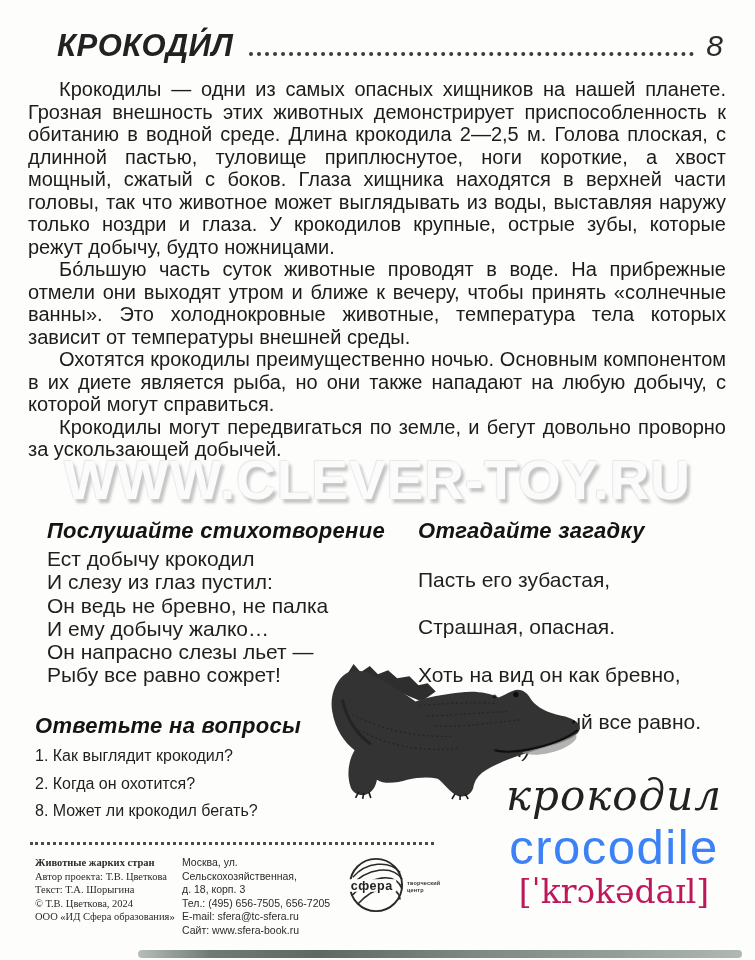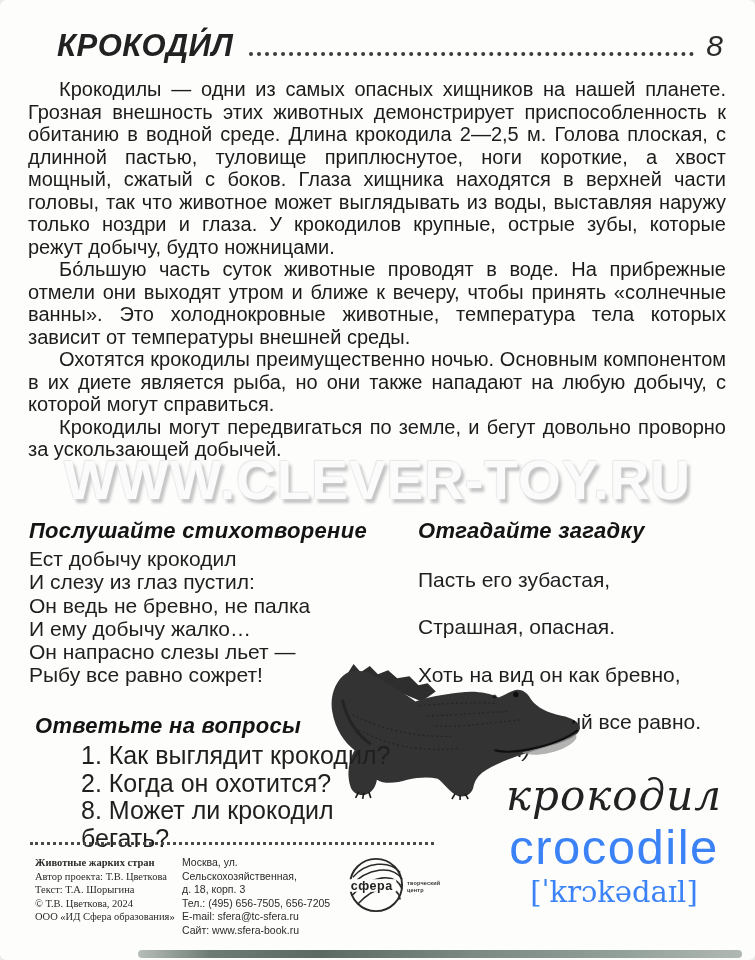--- a/index.html
+++ b/index.html
@@ -5,21 +5,20 @@
   * { box-sizing: border-box; margin: 0; padding: 0; }
   html,body { background:#e9e9e7; }
   .page {
     position: relative;
     width: 755px; height: 960px;
     margin: 0 auto;
     background: #fdfdfc;
     font-family: "Liberation Sans", sans-serif;
     color: #1f1f1f;
     overflow: hidden;
-    border-radius: 6px;
   }
   
   .hdr {
     position: absolute; top: 28px; left: 57px; right: 32px;
     display: flex; align-items: flex-end;
   }
   .hdr h1 {
     font-size: 31px; font-style: italic; font-weight: bold;
     letter-spacing: .5px; color: #222; white-space: nowrap;
   }
@@ -43,43 +42,43 @@
     font-size: 55px; font-weight: bold; letter-spacing: 1px;
     color: #fbfbfb;
     text-shadow: 0 0 2px #e0e0e0, 3px 4px 3px #c3c3c3, -1px -1px 1px #ececec;
     pointer-events: none;
   }
   
   .sec h2 {
     font-size: 22px; font-weight: bold; font-style: italic;
     letter-spacing: .3px; color: #141414; margin-bottom: 3px;
   }
-  .poem { position: absolute; top: 518px; left: 29px; width: 372px; }
+  .poem { position: absolute; top: 518px; left: 47px; width: 372px; }
   .poem .line { font-size: 21px; line-height: 23.3px; }
   .riddle { position: absolute; top: 518px; left: 418px; width: 322px; }
   .riddle .line { font-size: 21px; line-height: 23.3px; margin-top: 24px; }
   .riddle .answer {
     font-size: 21px; line-height: 24px; font-style: italic;
     text-align: left; padding-right: 62px; margin-top: 5px;
   }
   .questions { position: absolute; top: 713px; left: 35px; width: 372px; }
-  .questions .item { font-size: 25px; line-height: 27.5px; margin-left: 46px; }
+  .questions .item { font-size: 16px; line-height: 27.5px; }
   
   .croc { position: absolute; top: 659px; left: 322px; width: 266px; height: 142px; }
   
   .vocab { position: absolute; top: 772px; left: 488px; width: 252px; text-align: center; }
   .vocab .script {
     font-family: "DejaVu Serif", serif; font-style: italic;
     font-size: 42px; line-height: 48px; color: #222; letter-spacing: 1px;
   }
   .vocab .english {
     font-size: 49px; line-height: 54px; letter-spacing: 1.5px; color: #3b82f6;
   }
   .vocab .ipa {
-    font-family: "DejaVu Serif", serif; font-size: 29px; line-height: 36px; color: #3b82f6;
+    font-family: "DejaVu Serif", serif; font-size: 33px; line-height: 36px; color: #be185d;
   }
   
   .footer-sep {
     position: absolute; top: 842px; left: 30px; width: 404px;
     border-top: 3px dotted #4a4a4a; height: 0;
   }
   .footer {
     position: absolute; top: 856px; left: 35px; width: 420px;
     display: flex; font-size: 10.5px; line-height: 13.6px; color: #2b2b2b;
   }

